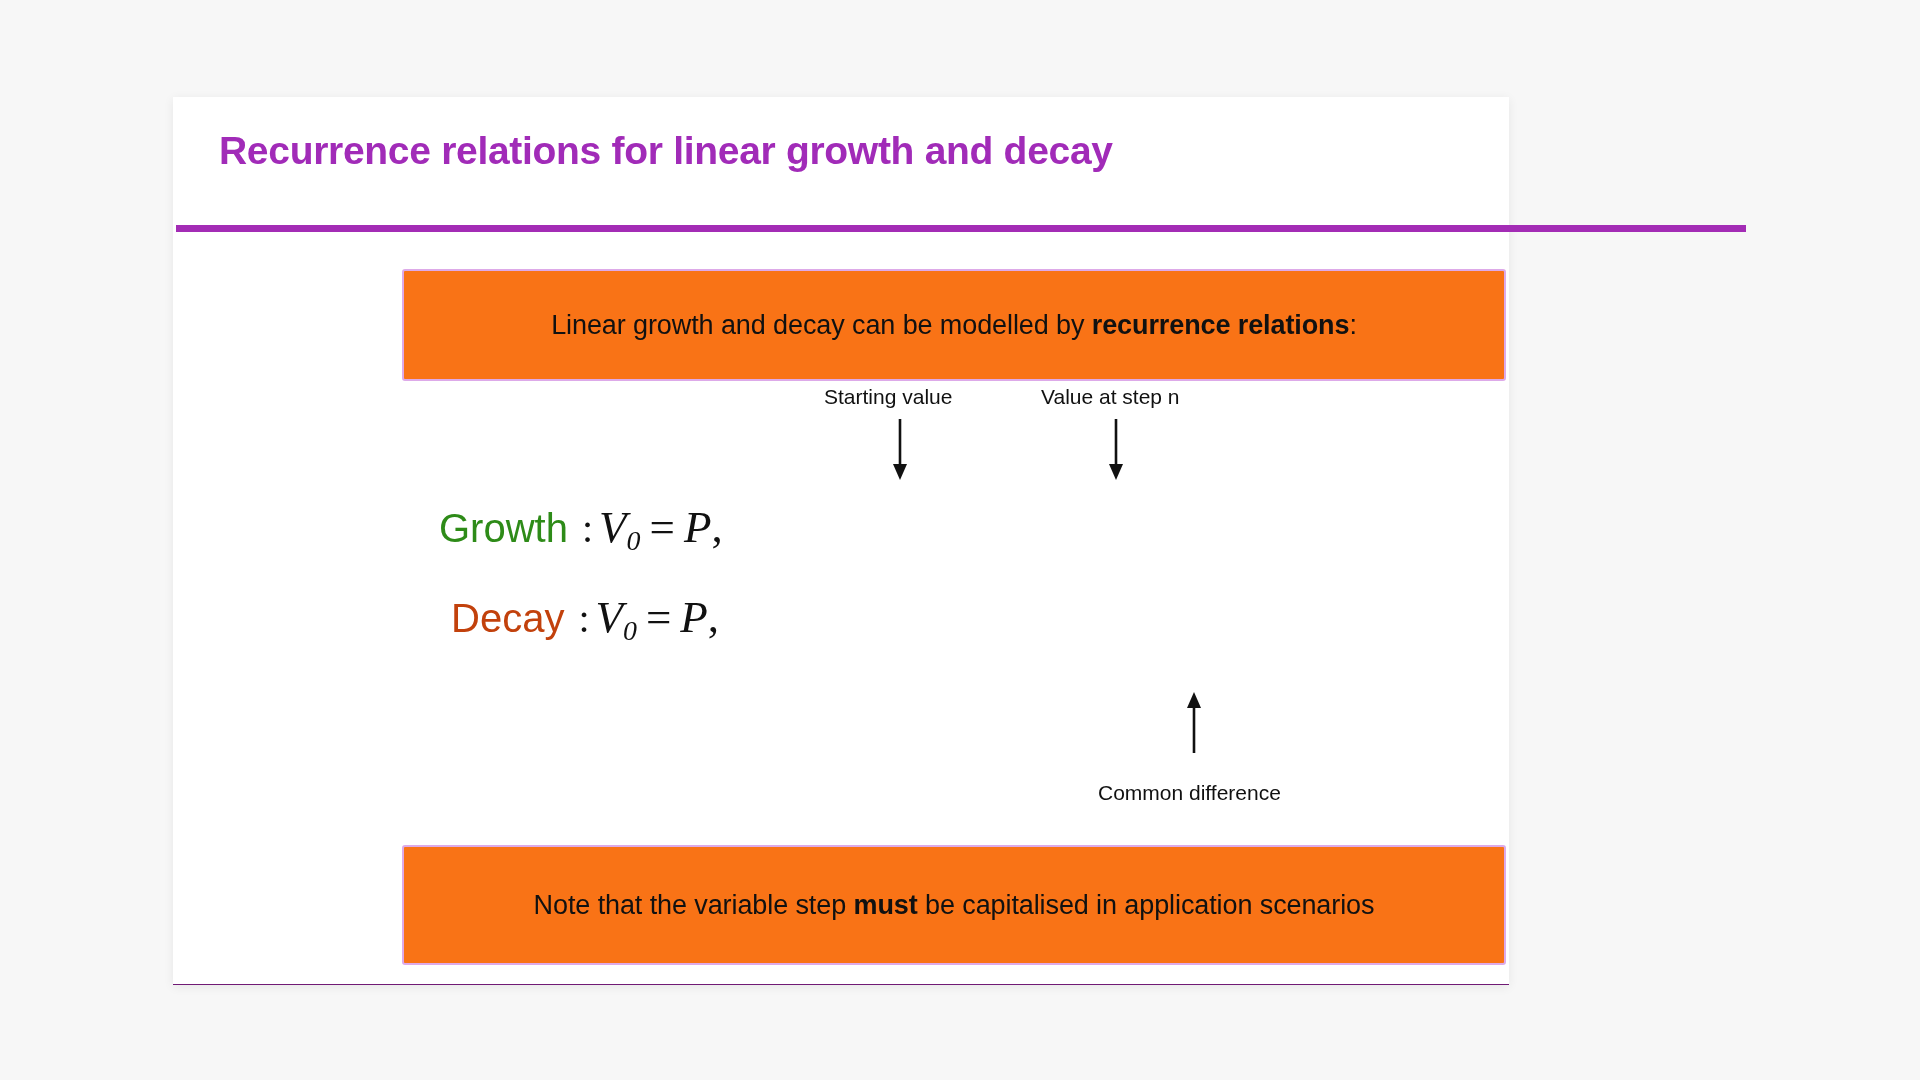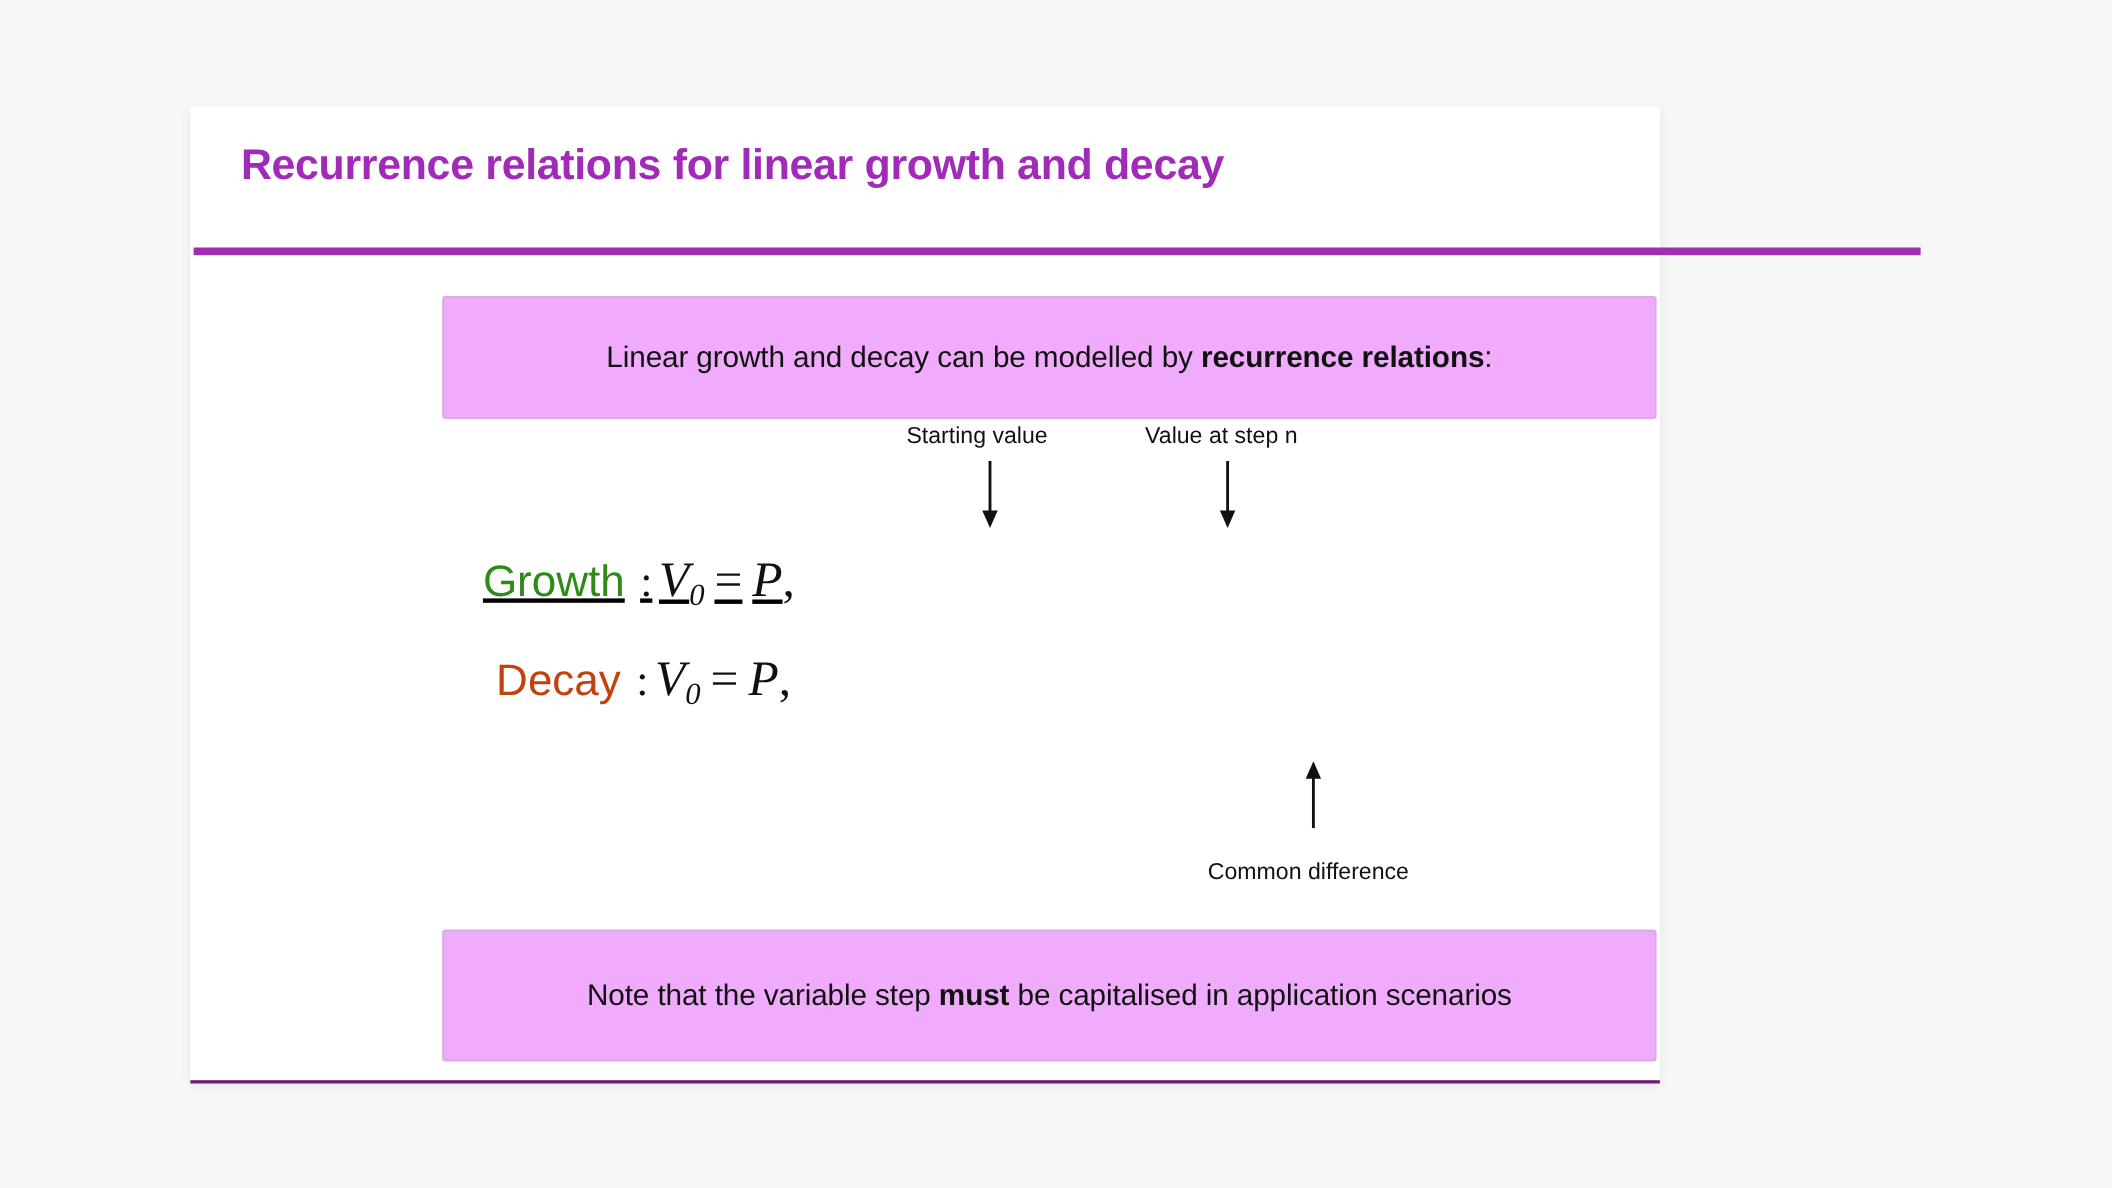--- a/index.html
+++ b/index.html
@@ -17,21 +17,21 @@
   
   .slide-card {
     position: absolute;
     left: 173px;
     top: 97px;
     width: 1336px;
     height: 888px;
     background: #ffffff;
     box-shadow: 0 2px 10px rgba(0,0,0,0.07);
     box-sizing: border-box;
-    border-bottom: 3px solid #701a75;
+    border-bottom: 1px solid #701a75;
   }
 
   
   .card-header {
     position: absolute;
     left: 0;
     top: 0;
     width: 100%;
     height: 132px;
   }
@@ -50,21 +50,21 @@
     left: 3px;
     top: 128px;
     width: 1570px;
     height: 7px;
     background: #a32cb5;
   }
 
   
   .callout {
     position: absolute;
-    background: #f0abfc;
+    background: #f97316;
     border: 2px solid #ddaae9;
     border-radius: 3px;
     box-sizing: border-box;
     display: flex;
     align-items: center;
     justify-content: center;
   }
   .callout-text {
     font-size: 27px;
     color: #111111;
@@ -102,21 +102,21 @@
     position: absolute;
   }
 
   
   .formula-row {
     position: absolute;
     display: flex;
     align-items: baseline;
     white-space: nowrap;
   }
-  #row-growth { left: 266px; top: 404px; text-decoration: underline; }
+  #row-growth { left: 266px; top: 404px; }
   #row-decay  { left: 278px; top: 494px; }
 
   .term-label {
     font-size: 40px;
     font-family: "Liberation Sans", sans-serif;
     font-weight: normal;
   }
   .term-label.growth { color: #2e8b18; }
   .term-label.decay  { color: #c2410c; }
 

